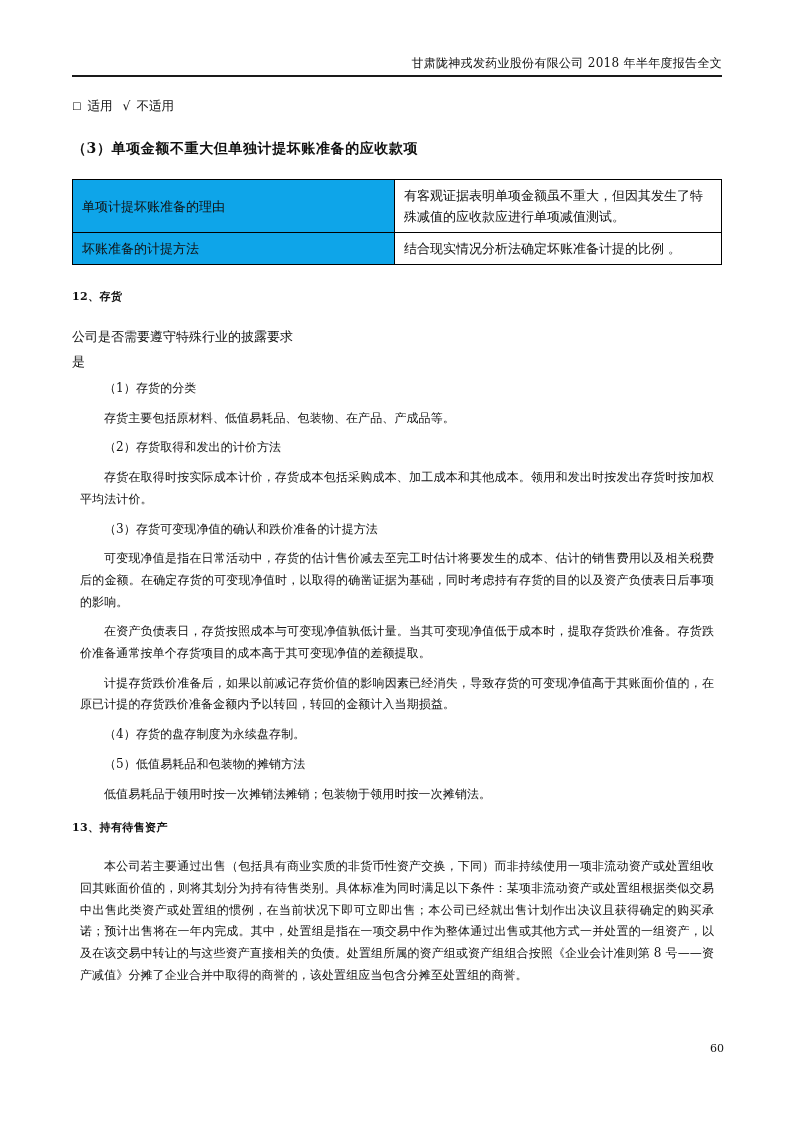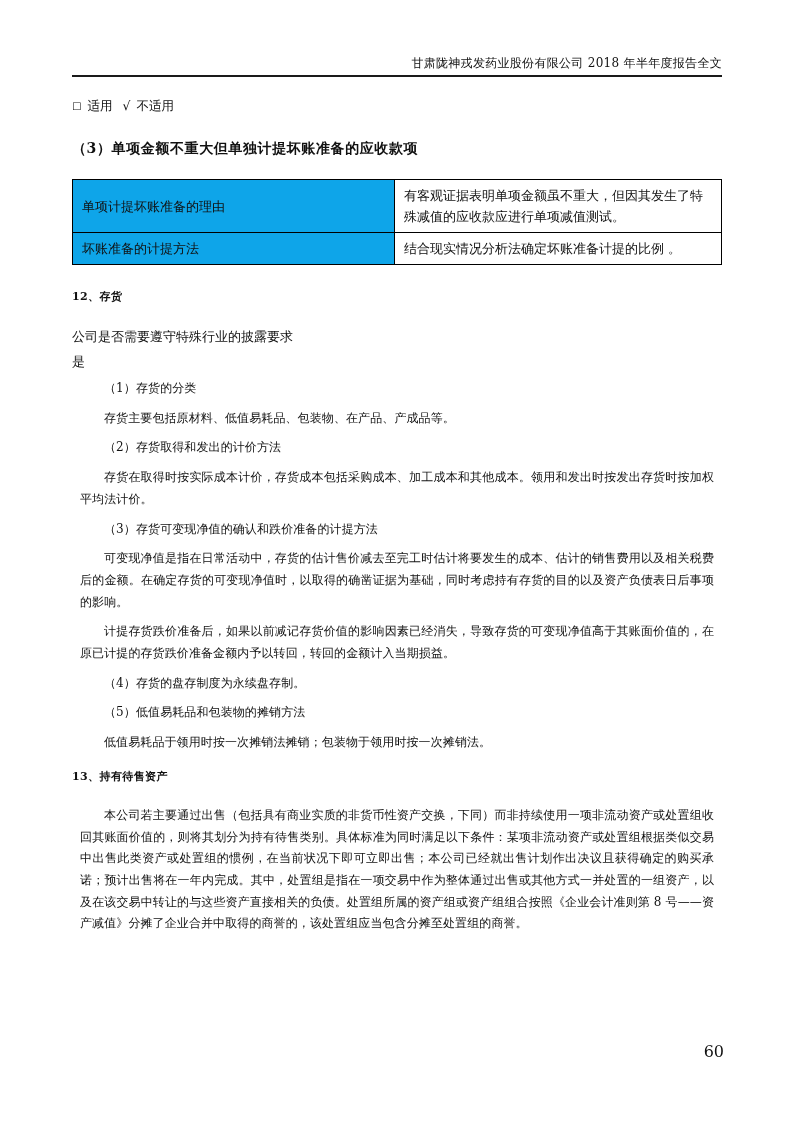--- a/index.html
+++ b/index.html
@@ -71,21 +71,21 @@
     line-height: 21.7px;
     text-align: justify;
     text-indent: 2em;
     margin: 8px;
     letter-spacing: 0.1px;
   }
   .page-number {
     position: absolute;
     top: 1042px;
     right: 69px;
-    font-size: 16px;
+    font-size: 11px;
   }
 </style>
 </head>
 <body>
 
 <div class="page">
 
   <div class="doc-header">
     <span>甘肃陇神戎发药业股份有限公司 2018 年半年度报告全文</span>
   </div>
@@ -112,20 +112,21 @@
   <p class="plain-line">公司是否需要遵守特殊行业的披露要求</p>
   <p class="plain-line tight">是</p>
 
   <div class="body-block">
     <p class="body-text">（1）存货的分类</p>
     <p class="body-text">存货主要包括原材料、低值易耗品、包装物、在产品、产成品等。</p>
     <p class="body-text">（2）存货取得和发出的计价方法</p>
     <p class="body-text">存货在取得时按实际成本计价，存货成本包括采购成本、加工成本和其他成本。领用和发出时按发出存货时按加权平均法计价。</p>
     <p class="body-text">（3）存货可变现净值的确认和跌价准备的计提方法</p>
     <p class="body-text">可变现净值是指在日常活动中，存货的估计售价减去至完工时估计将要发生的成本、估计的销售费用以及相关税费后的金额。在确定存货的可变现净值时，以取得的确凿证据为基础，同时考虑持有存货的目的以及资产负债表日后事项的影响。</p>
+    <p class="body-text">在资产负债表日，存货按照成本与可变现净值孰低计量。当其可变现净值低于成本时，提取存货跌价准备。存货跌价准备通常按单个存货项目的成本高于其可变现净值的差额提取。</p>
     <p class="body-text">计提存货跌价准备后，如果以前减记存货价值的影响因素已经消失，导致存货的可变现净值高于其账面价值的，在原已计提的存货跌价准备金额内予以转回，转回的金额计入当期损益。</p>
     <p class="body-text">（4）存货的盘存制度为永续盘存制。</p>
     <p class="body-text">（5）低值易耗品和包装物的摊销方法</p>
     <p class="body-text">低值易耗品于领用时按一次摊销法摊销；包装物于领用时按一次摊销法。</p>
   </div>
 
   <h2 class="section-heading hfs">13、持有待售资产</h2>
 
   <div class="body-block hfs">
     <p class="body-text">本公司若主要通过出售（包括具有商业实质的非货币性资产交换，下同）而非持续使用一项非流动资产或处置组收回其账面价值的，则将其划分为持有待售类别。具体标准为同时满足以下条件：某项非流动资产或处置组根据类似交易中出售此类资产或处置组的惯例，在当前状况下即可立即出售；本公司已经就出售计划作出决议且获得确定的购买承诺；预计出售将在一年内完成。其中，处置组是指在一项交易中作为整体通过出售或其他方式一并处置的一组资产，以及在该交易中转让的与这些资产直接相关的负债。处置组所属的资产组或资产组组合按照《企业会计准则第 8 号——资产减值》分摊了企业合并中取得的商誉的，该处置组应当包含分摊至处置组的商誉。</p>

